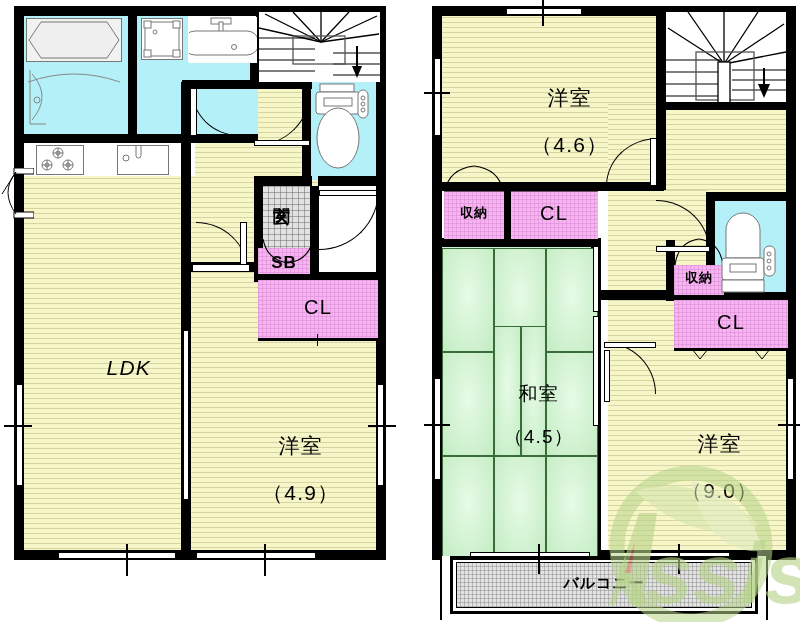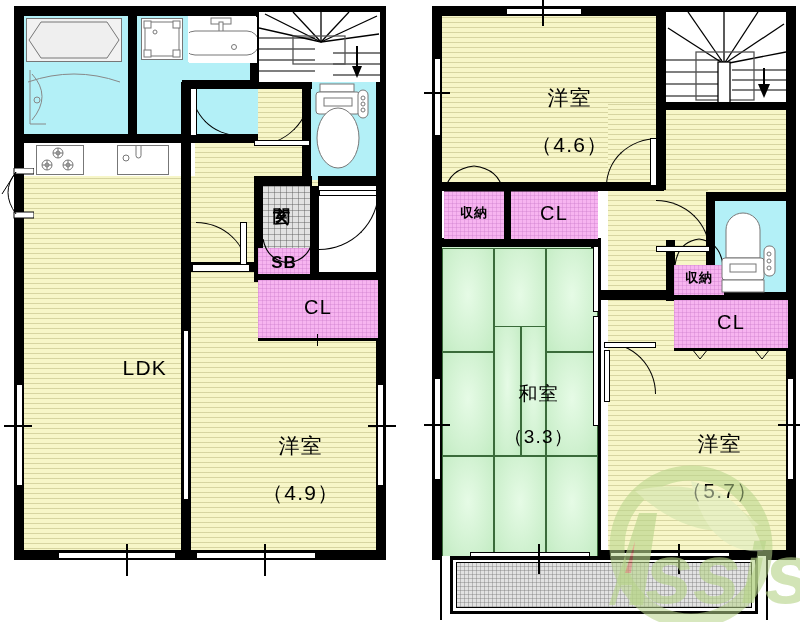--- a/index.html
+++ b/index.html
@@ -330,21 +330,21 @@
     </div>
 
     <div class="win" style="left:58px;top:552px;width:118px;height:7px;"></div>
     <div class="abs tick" style="left:126px;top:544px;width:1.5px;height:32px;"></div>
     <div class="win" style="left:196px;top:552px;width:120px;height:7px;"></div>
     <div class="abs tick" style="left:264px;top:544px;width:1.5px;height:32px;"></div>
 
     <div class="win" style="left:377px;top:384px;width:7px;height:102px;"></div>
     <div class="abs tick" style="left:368px;top:425px;width:28px;height:1.5px;"></div>
 
-    <div class="label label-lg" style="left:51px;top:332px;width:145px;">
+    <div class="label label-lg" style="left:35px;top:332px;width:145px;font-style:italic;">
       <span>LDK</span><br>
     </div>
     <div class="label label-lg" style="left:207px;top:410px;width:145px;">
       <span>洋室</span><br>
       <span>（4.9）</span>
     </div>
     <div class="label label-vert" style="left:270px;top:194px;width:20px;">玄関</div>
   </div>
 
   <div class="floor" id="floor2" style="left:418px;width:382px;height:622px;">
@@ -512,26 +512,27 @@
     <div class="abs" style="left:38px;top:562px;width:296px;height:46px;border:1px solid #000;box-sizing:border-box;background:transparent;"></div>
     <div class="abs" style="left:22px;top:556px;width:10px;height:64px;background:#fff;border-left:2px solid #000;box-sizing:border-box;"></div>
     <div class="abs" style="left:340px;top:556px;width:10px;height:64px;background:#fff;border-right:2px solid #000;box-sizing:border-box;"></div>
 
     <div class="label label-lg" style="left:58px;top:62px;width:145px;">
       <span>洋室</span><br>
       <span>（4.6）</span>
     </div>
     <div class="label label-md" style="left:29px;top:362px;width:145px;">
       <span>和室</span><br>
-      <span>（3.3）</span>
+      <span>（4.5）</span>
     </div>
     <div class="label label-lg" style="left:208px;top:408px;width:145px;">
       <span>洋室</span><br>
-      <span>（5.7）</span>
-    </div>
+      <span>（9.0）</span>
+    </div>
+    <div class="label label-sm" style="left:82px;top:575px;width:208px;">バルコニー</div>
   </div>
 
   <div id="watermark">
     <svg width="205" height="167" viewBox="0 0 205 167">
       <g opacity="0.55">
 
         <path d="M22,92 a74,74 0 1 1 148,0 a74,74 0 1 1 -148,0 z" fill="none" stroke="#b7d48a" stroke-width="15"></path>
         <path d="M40,36 q70,-18 124,34 q-64,22 -124,-34 z" fill="#cfe3ab"></path>
         <path d="M96,26 q58,16 72,70 q-56,4 -72,-70 z" fill="#dcecc0"></path>
       </g>

